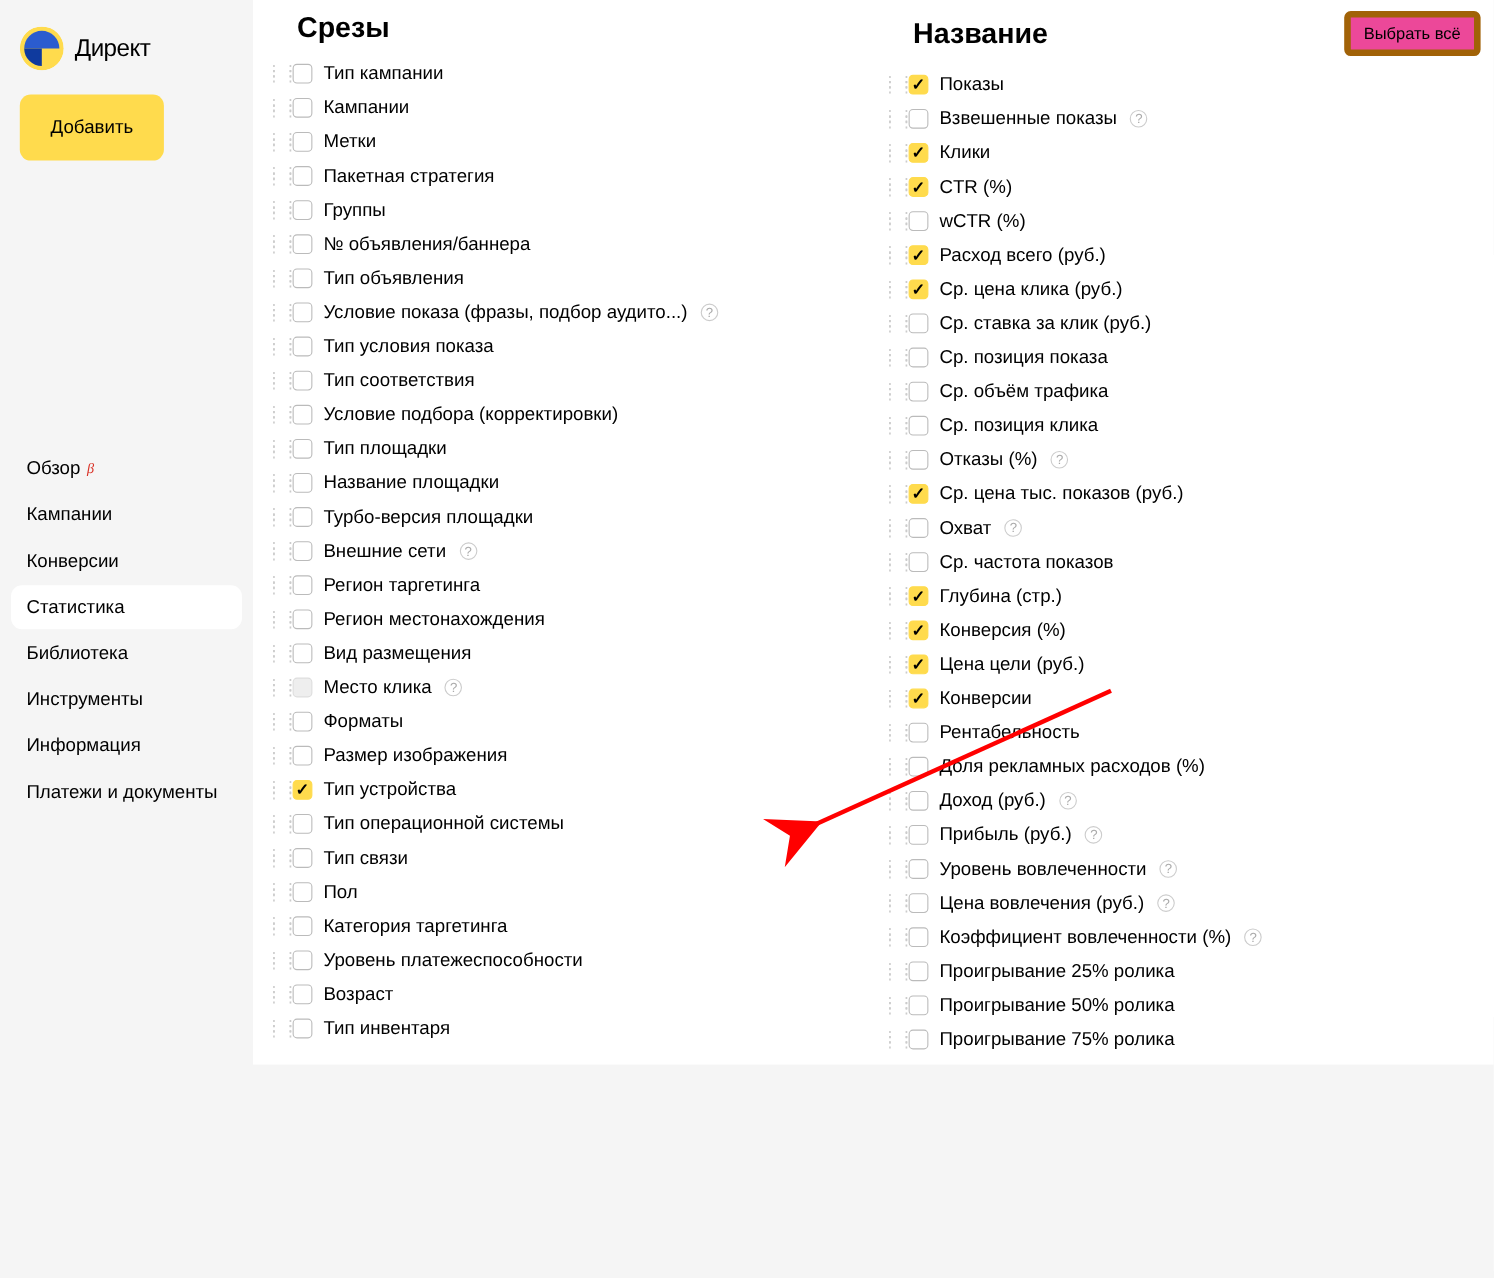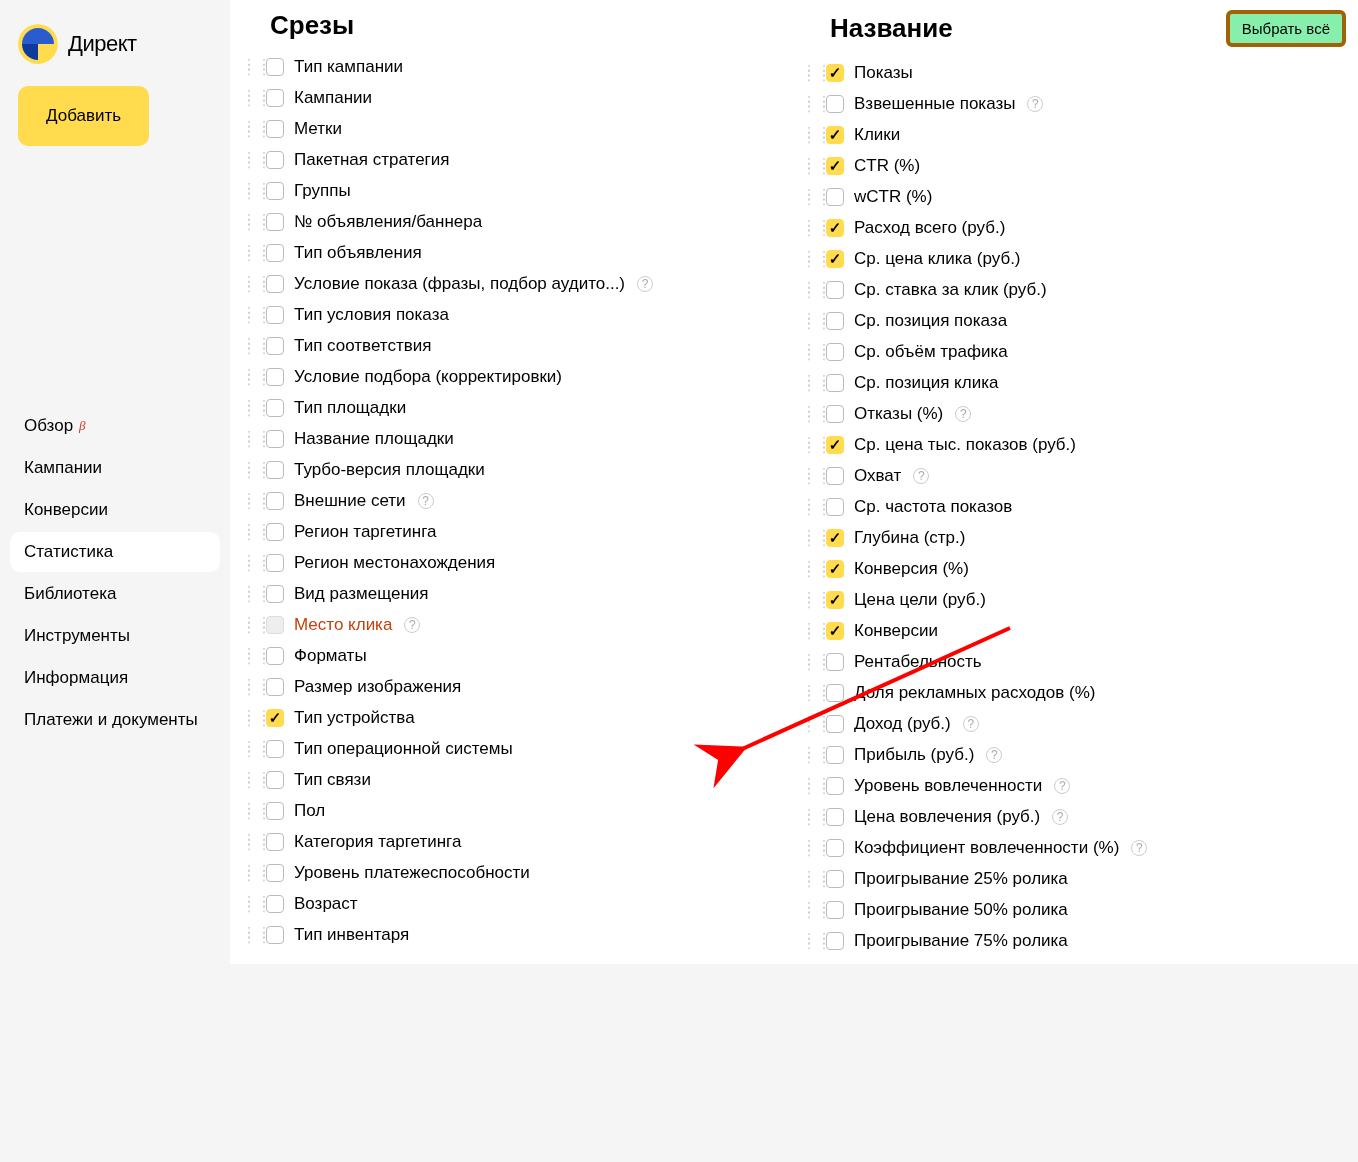--- a/index.html
+++ b/index.html
@@ -12,29 +12,29 @@
 .logo-text { font-size: 22px; font-weight: 400; letter-spacing: -0.5px; }
 .add-btn { display: inline-block; background: #ffdb4d; border: none; border-radius: 10px; font-size: 17px; padding: 20px 28px; margin: 4px 8px 20px 8px; cursor: pointer; font-weight: 500; }
 .nav { margin-top: 240px; }
 .nav-item { display: flex; align-items: center; padding: 10px 14px; border-radius: 10px; cursor: pointer; font-size: 17px; margin: 2px 0; }
 .nav-item.active { background: #fff; font-weight: 500; }
 .beta { color: #d93025; font-size: 13px; margin-left: 6px; font-family: Georgia, serif; font-style: italic; }
 .main { flex: 1; background: #fff; padding: 8px 4px 8px 4px; display: flex; gap: 0; position: relative; }
 .col { flex: 1; padding: 0 8px; }
 .col-header { display: flex; align-items: center; justify-content: space-between; padding: 2px 0 10px 28px; }
 .col-title { font-size: 26px; font-weight: 700; }
-.select-all-btn { border: 4px solid #a16207; background: #86efac; border-radius: 6px; padding: 6px 12px; font-size: 15px; cursor: pointer; }
+.select-all-btn { border: 6px solid #a16207; background: #ec4899; border-radius: 6px; padding: 6px 12px; font-size: 15px; cursor: pointer; }
 .item { display: flex; align-items: center; gap: 10px; padding: 5.5px 0; }
 .drag { width: 14px; color: #ccc; font-size: 14px; cursor: grab; letter-spacing: 1px; display: inline-flex; flex-direction: column; line-height: 5px; }
 .drag span { display:block; }
 .cb { width: 18px; height: 18px; border: 1.5px solid #bbb; border-radius: 4px; display: inline-flex; align-items: center; justify-content: center; font-size: 15px; font-weight: 900; cursor: pointer; flex-shrink: 0; background: #fff; }
 .cb.checked { background: #ffdb4d; border-color: #ffdb4d; color: #000; }
 .cb.disabled { background: #eee; border-color: #ddd; }
 .label { font-size: 17px; }
-.label.disabled { color: #c2410c; }
+.label.disabled { color: #000000; }
 .help { width: 16px; height: 16px; border: 1px solid #ccc; border-radius: 50%; color: #aaa; font-size: 12px; display: inline-flex; align-items: center; justify-content: center; cursor: help; margin-left: 2px; }
 .arrow { position: absolute; left: 400px; top: 610px; pointer-events: none; }
 </style>
 </head>
 <body>
 
 <div class="layout">
   <aside class="sidebar">
     <div class="logo-row">
       <span class="logo-mark">

